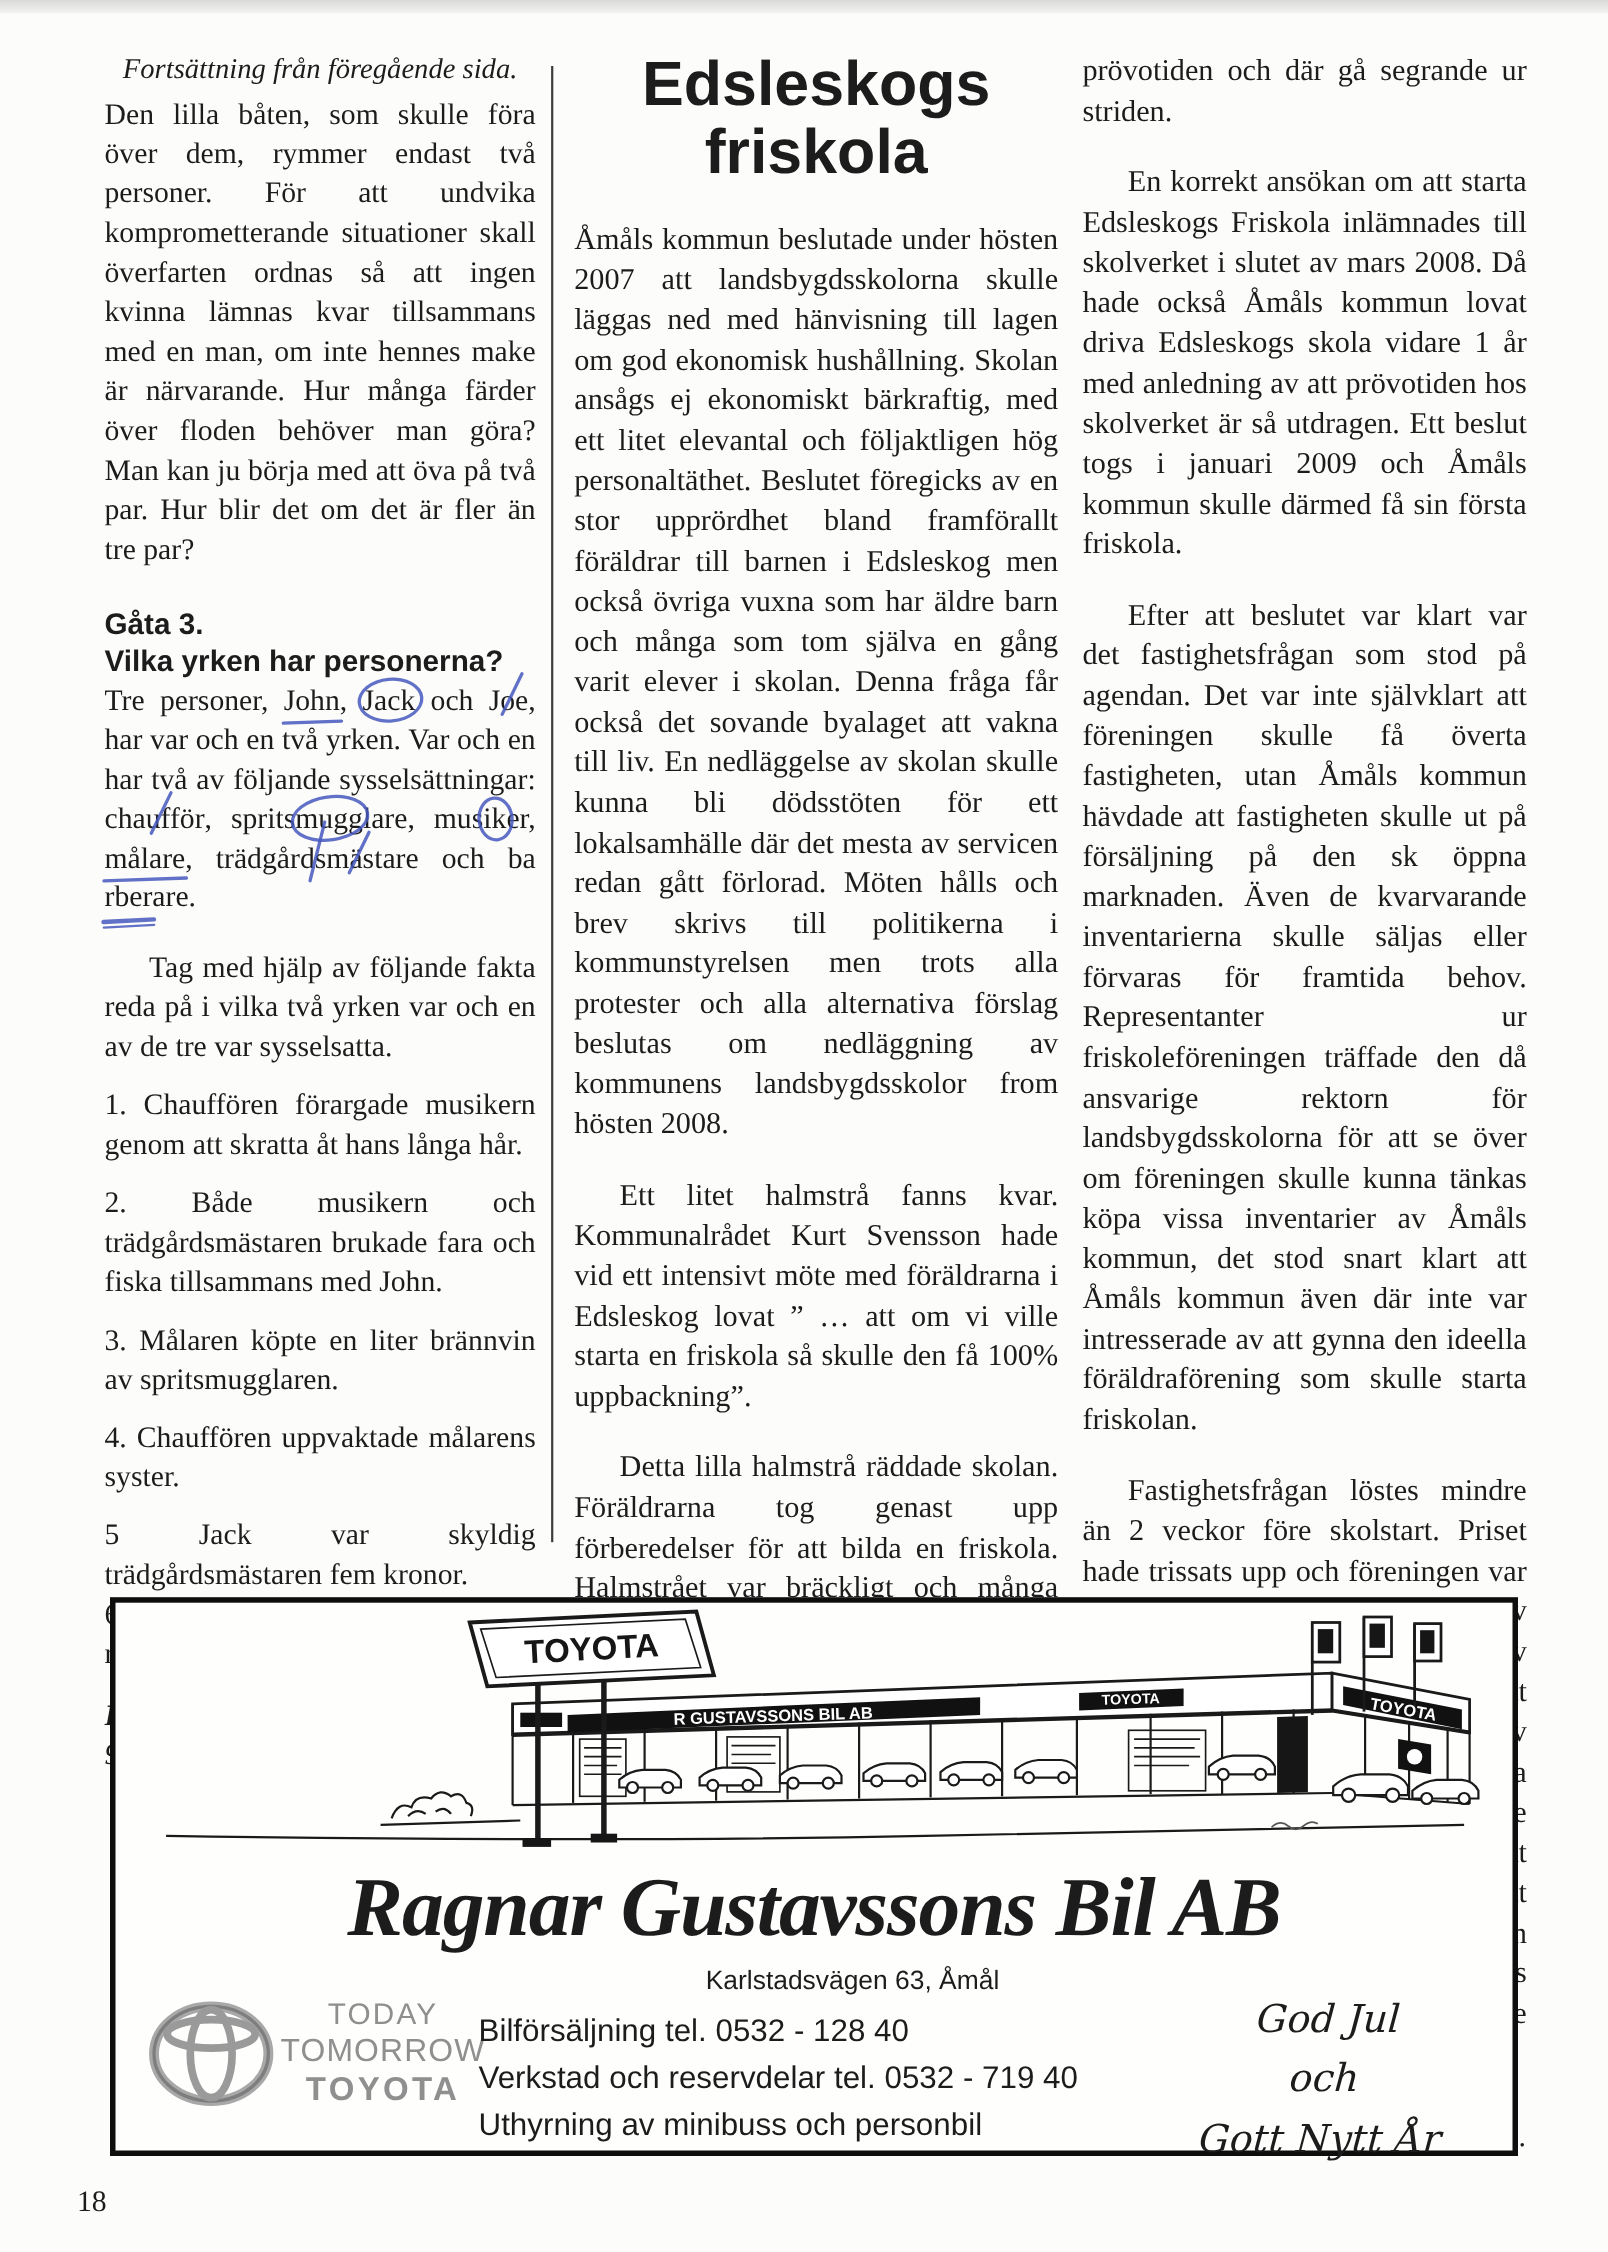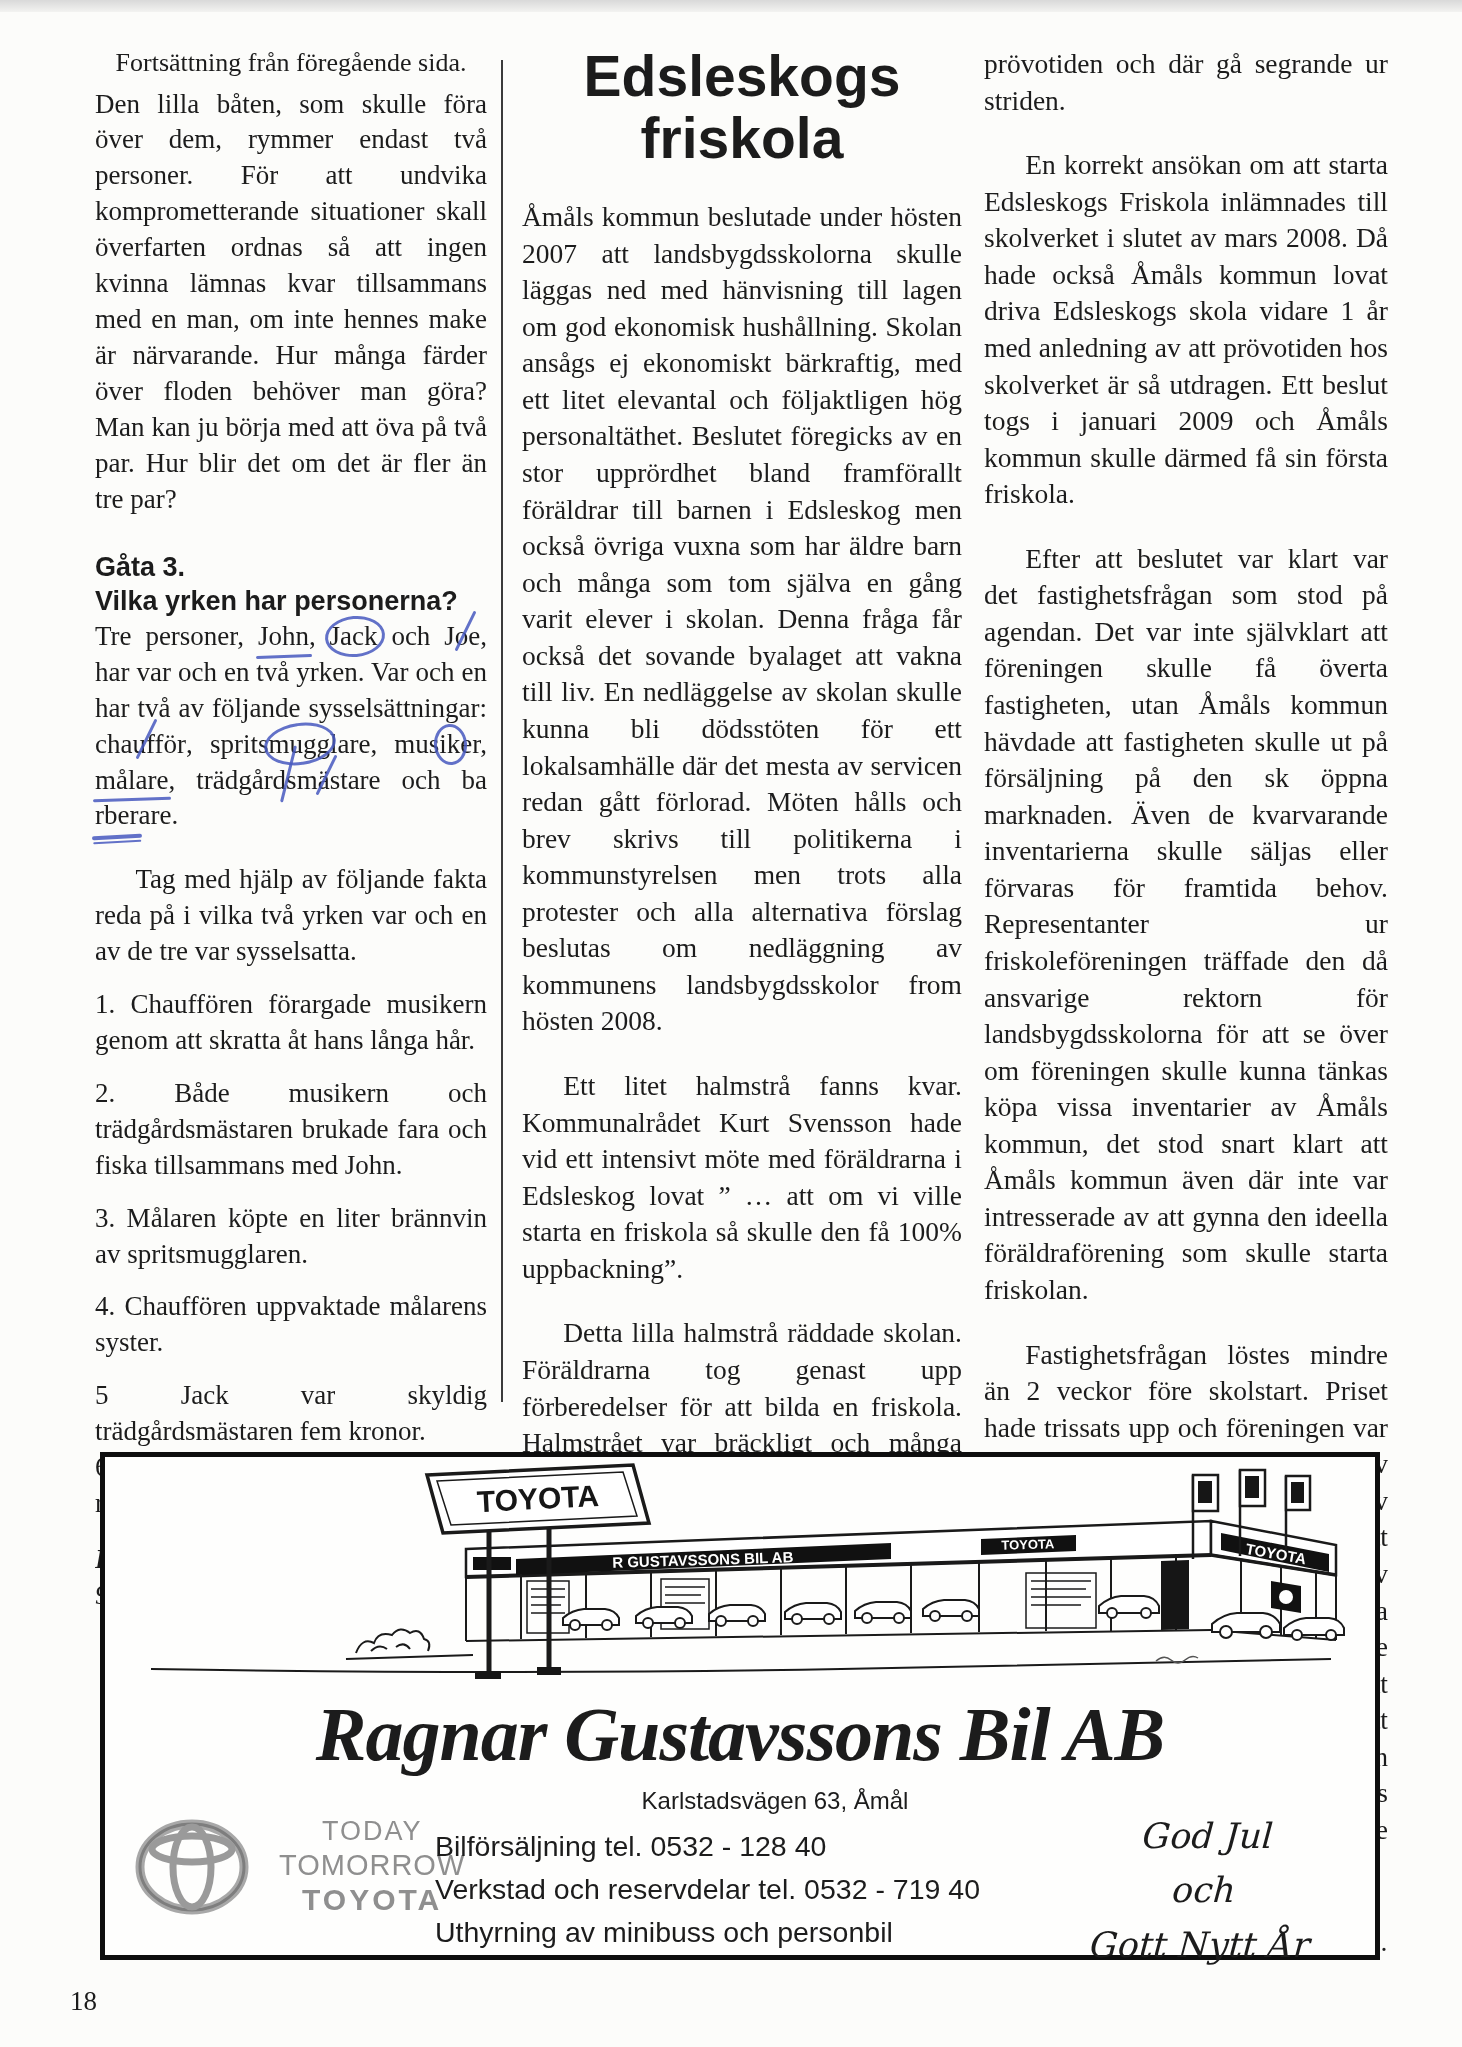--- a/index.html
+++ b/index.html
@@ -15,21 +15,21 @@
     overflow:hidden;
   }
   .scan-edge{position:absolute;left:0;top:0;width:100%;height:12px;
     background:linear-gradient(#d9d9d9,#f3f3f1);}
   
   .col{position:absolute;text-align:justify;font-size:27px;line-height:1.33;}
   #col-left{left:95px;top:46px;width:392px;}
   #col-mid{left:522px;top:46px;width:440px;font-size:27.5px;}
   #col-right{left:984px;top:46px;width:404px;font-size:27.5px;}
   .vrule{position:absolute;left:501px;top:60px;width:2px;height:1342px;background:#3b3b3b;}
-  .cont-note{text-align:center;font-size:26px;margin:0 0 6px 0;}
+  .cont-note{font-style:italic;text-align:center;font-size:26px;margin:0 0 6px 0;}
   .cont-note-bottom{font-style:italic;text-align:right;font-size:27px;margin-top:40px;}
   p{margin:0;}
   .para{margin:0;}
   .indent{text-indent:1.5em;}
   .gap-top-sm{margin-top:28px;}
   .riddle-head{font-family:"Liberation Sans","DejaVu Sans",sans-serif;
     font-weight:bold;font-size:27px;line-height:1.25;text-align:left;margin-top:34px;}
   .fact{margin-top:17px;}
   .answer{margin-top:20px;}
   .answer .lbl{font-weight:bold;font-style:italic;}
@@ -58,21 +58,21 @@
     background:var(--pen);border-radius:3px;transform:rotate(14deg);}
   
   .ad-box{position:absolute;left:100px;top:1452px;width:1280px;height:508px;
     border:5px solid #0e0e0e;background:#fefefd;box-sizing:border-box;}
   .ad-illustration{position:absolute;left:16px;top:4px;width:1240px;height:238px;}
   .ad-headline{position:absolute;left:0;top:234px;width:100%;text-align:center;
     font-size:76px;font-weight:bold;font-style:italic;letter-spacing:-1px;
     font-family:"Liberation Serif","DejaVu Serif",serif;white-space:nowrap;}
   .ad-address{position:absolute;left:15px;top:330px;width:100%;text-align:center;
     font-family:"Liberation Sans","DejaVu Sans",sans-serif;font-size:24px;margin-left:20px;}
-  .ad-brand{position:absolute;left:28px;top:356px;display:flex;align-items:center;gap:28px;}
+  .ad-brand{position:absolute;left:28px;top:356px;display:flex;align-items:center;gap:4px;}
   .brand-text{font-family:"Liberation Sans","DejaVu Sans",sans-serif;color:var(--gray);
     text-align:center;line-height:1.18;}
   .brand-text .l1{font-size:27px;letter-spacing:2px;}
   .brand-text .l2{font-size:29px;letter-spacing:1px;}
   .brand-text .l3{font-size:30px;font-weight:bold;letter-spacing:3px;}
   .ad-services{position:absolute;left:330px;right:320px;top:368px;
     font-family:"Liberation Sans","DejaVu Sans",sans-serif;font-size:28.5px;line-height:1.5;}
   .ad-greeting{position:absolute;right:36px;top:352px;width:270px;text-align:center;
     font-style:italic;font-size:35px;line-height:1.55;
     font-family:"DejaVu Serif","Liberation Serif",serif;transform:skewX(-4deg);}

